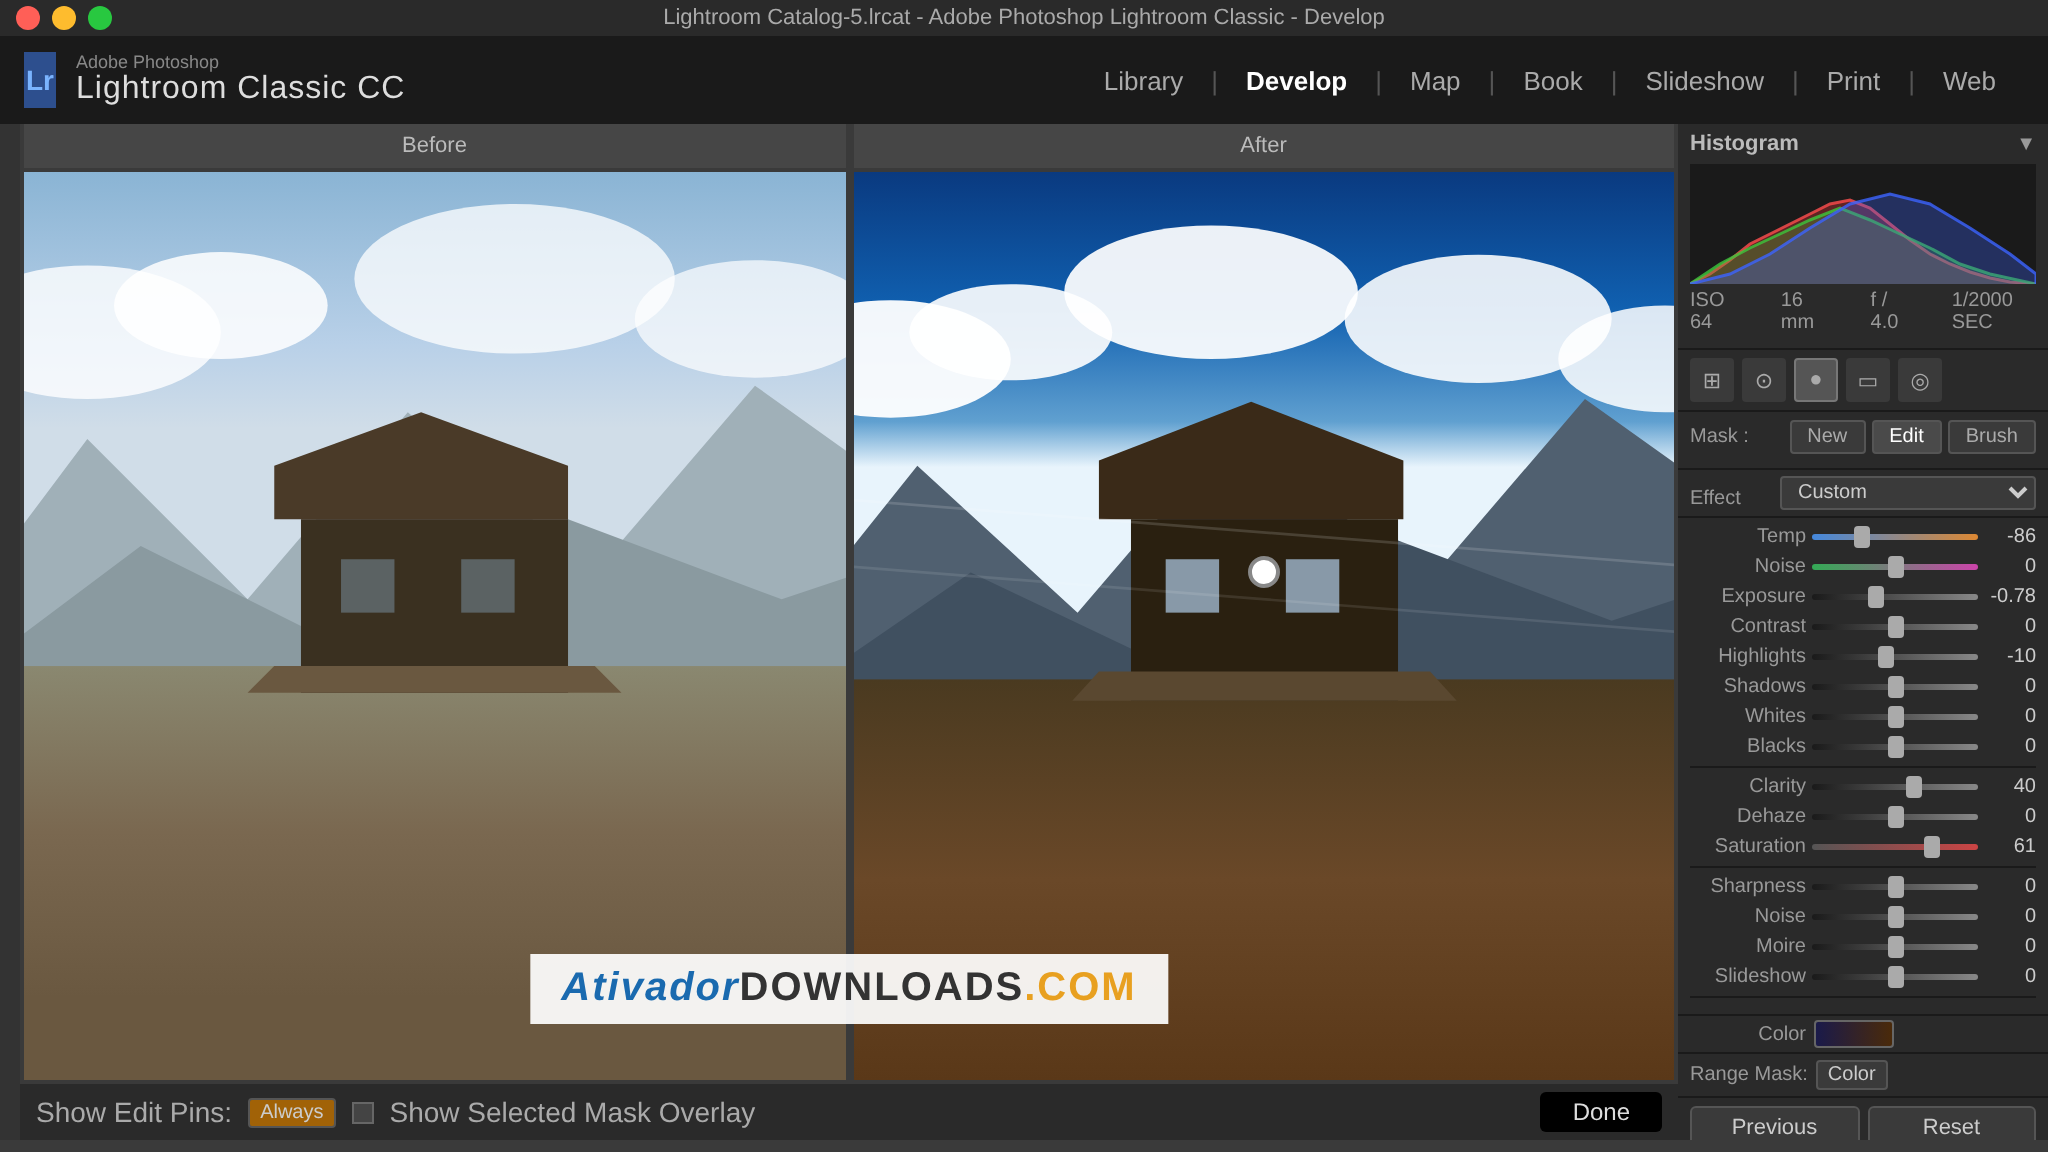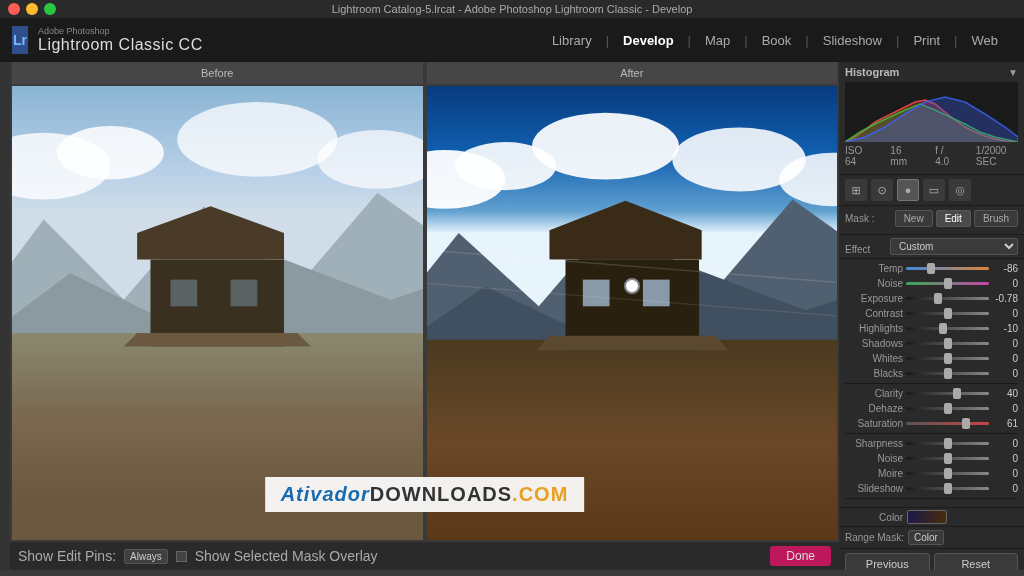--- a/index.html
+++ b/index.html
@@ -219,35 +219,35 @@
       padding: 0 8px;
       gap: 8px;
     }
     #bottom-bar .bb-label {
       font-size: 14px;
       color: #aaa;
     }
     #bottom-bar .bb-value {
       font-size: 10px;
       color: #ccc;
-      background: #404040;
+      background: #a16207;
       border: 1px solid #555;
       padding: 1px 5px;
       border-radius: 2px;
     }
     #bottom-bar .bb-checkbox {
       width: 11px;
       height: 11px;
       background: #444;
       border: 1px solid #666;
       display: inline-block;
     }
     .spacer { flex: 1; }
     #done-btn {
-      background: #be185d;
+      background: #000000;
       color: #ddd;
       border: none;
       padding: 3px 16px;
       font-size: 12px;
       border-radius: 3px;
       cursor: pointer;
     }
 
     
     #right-panel {

